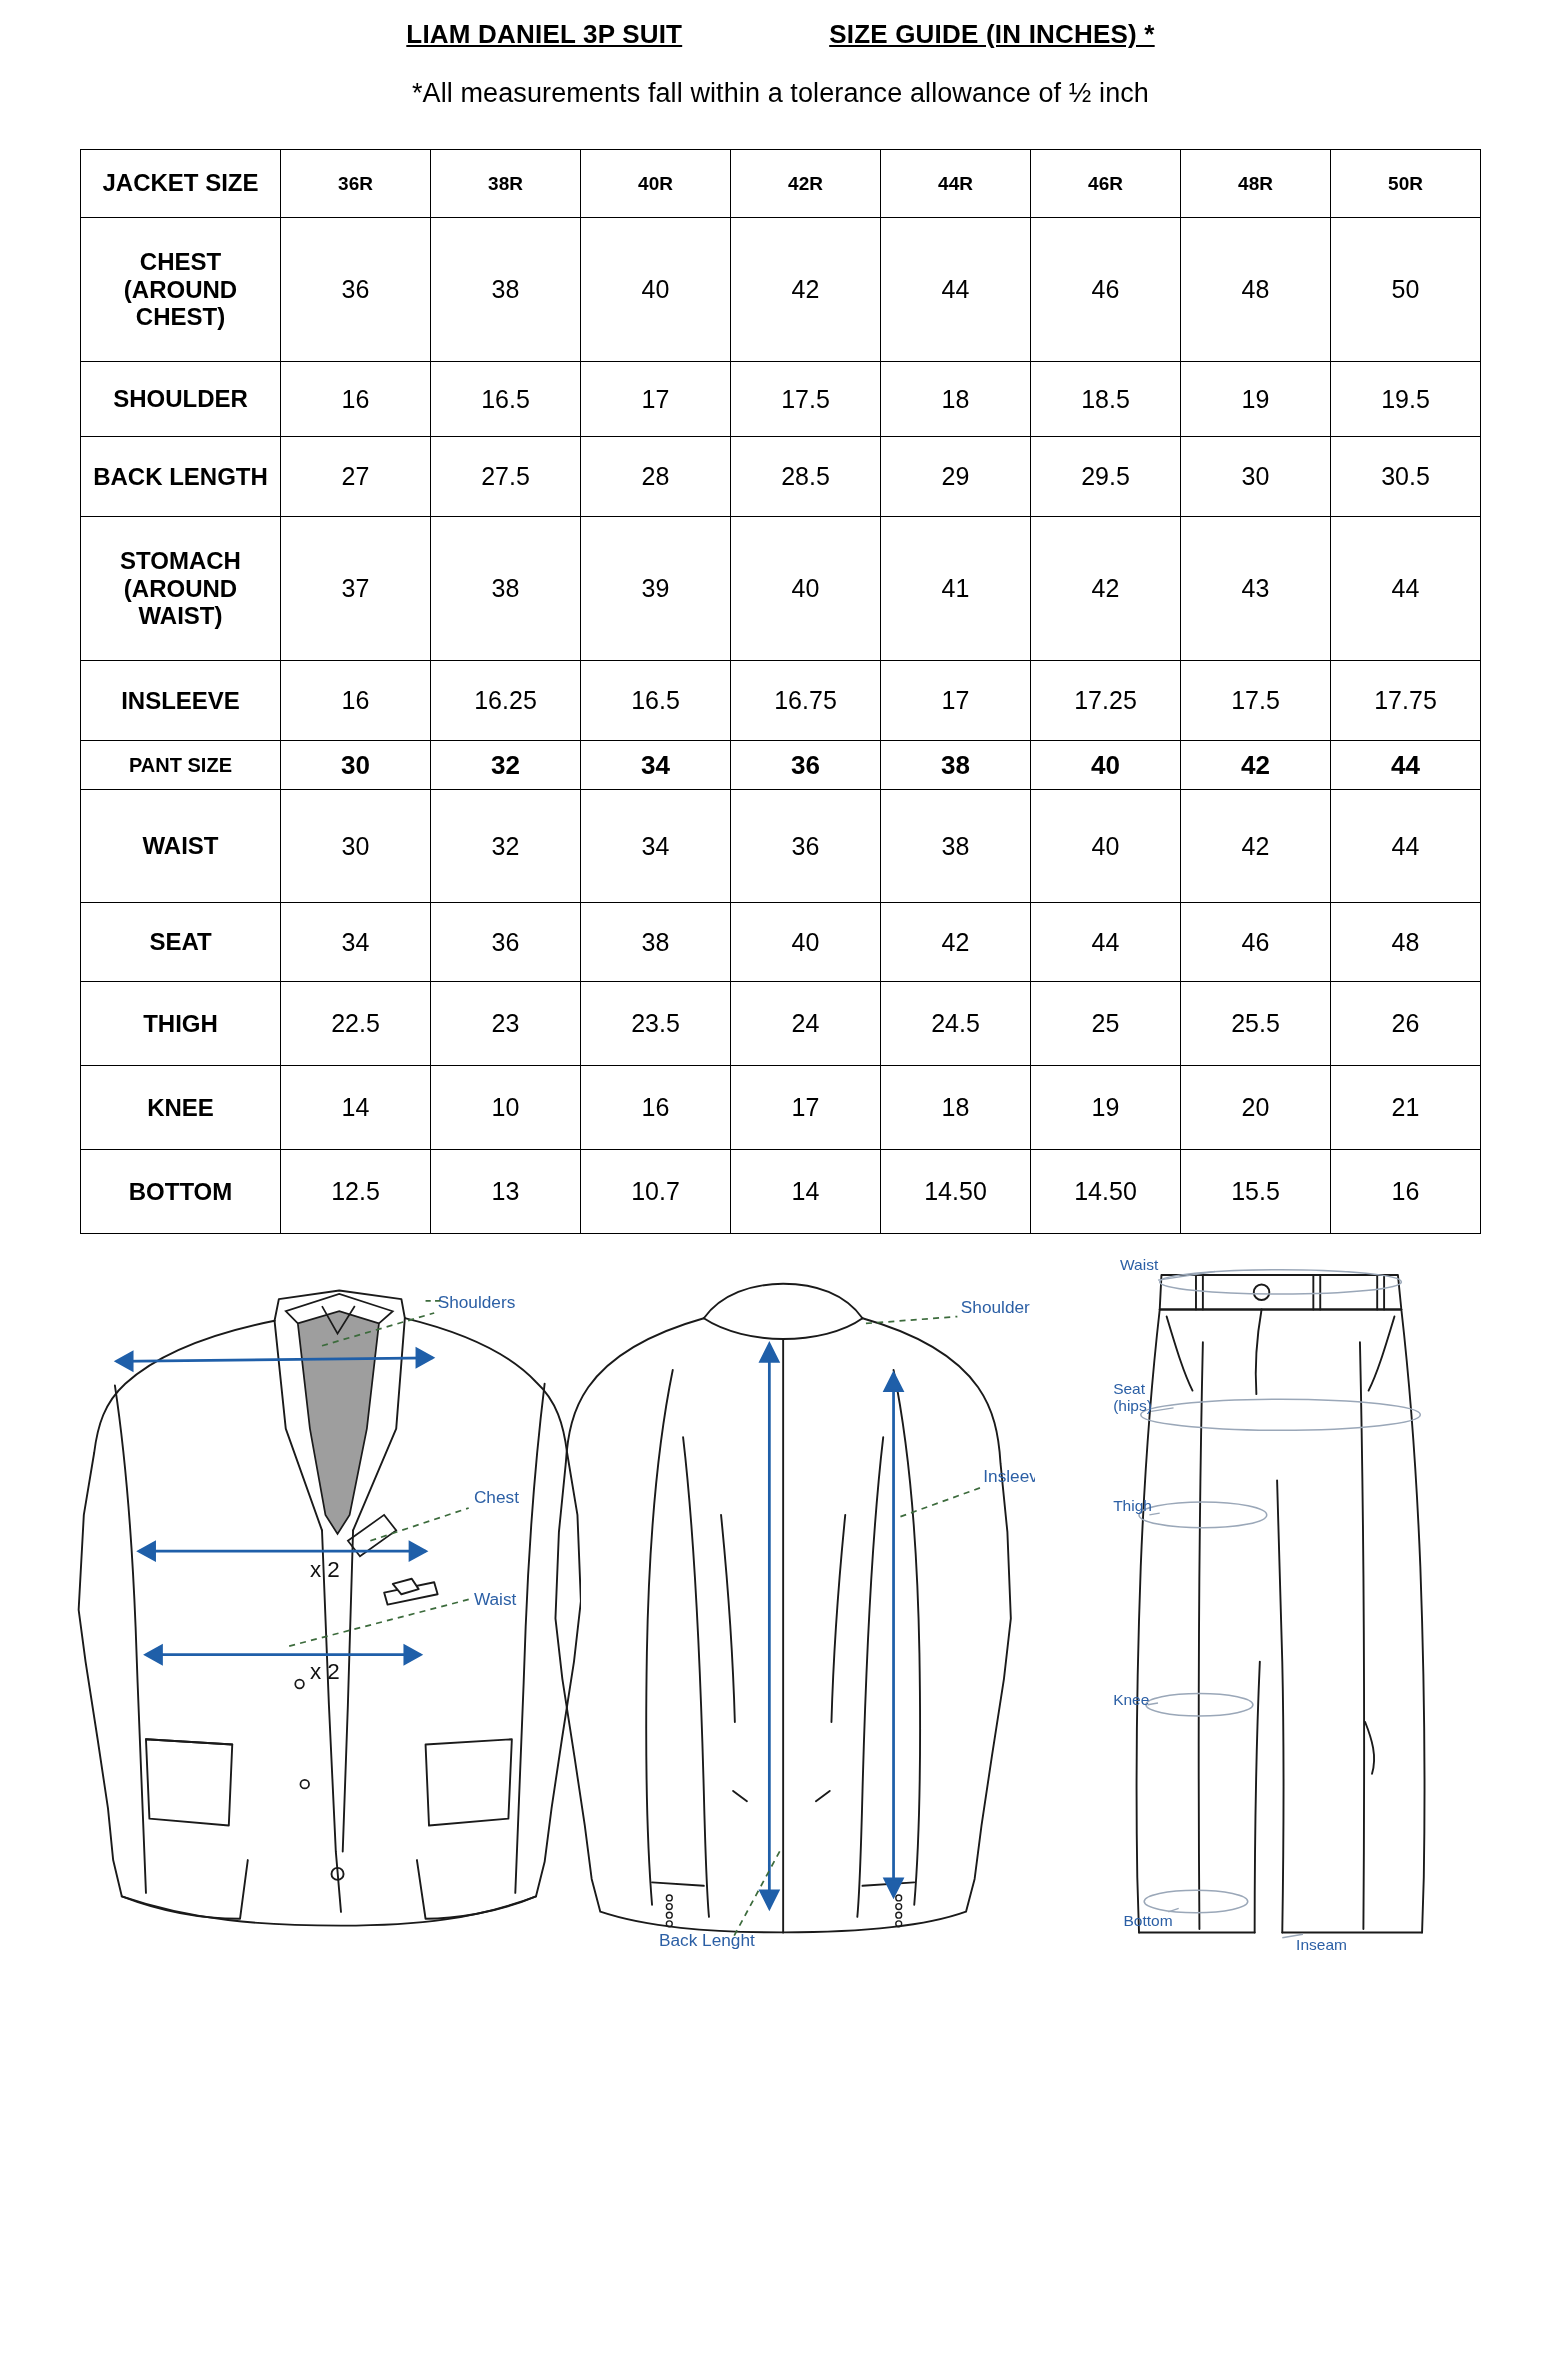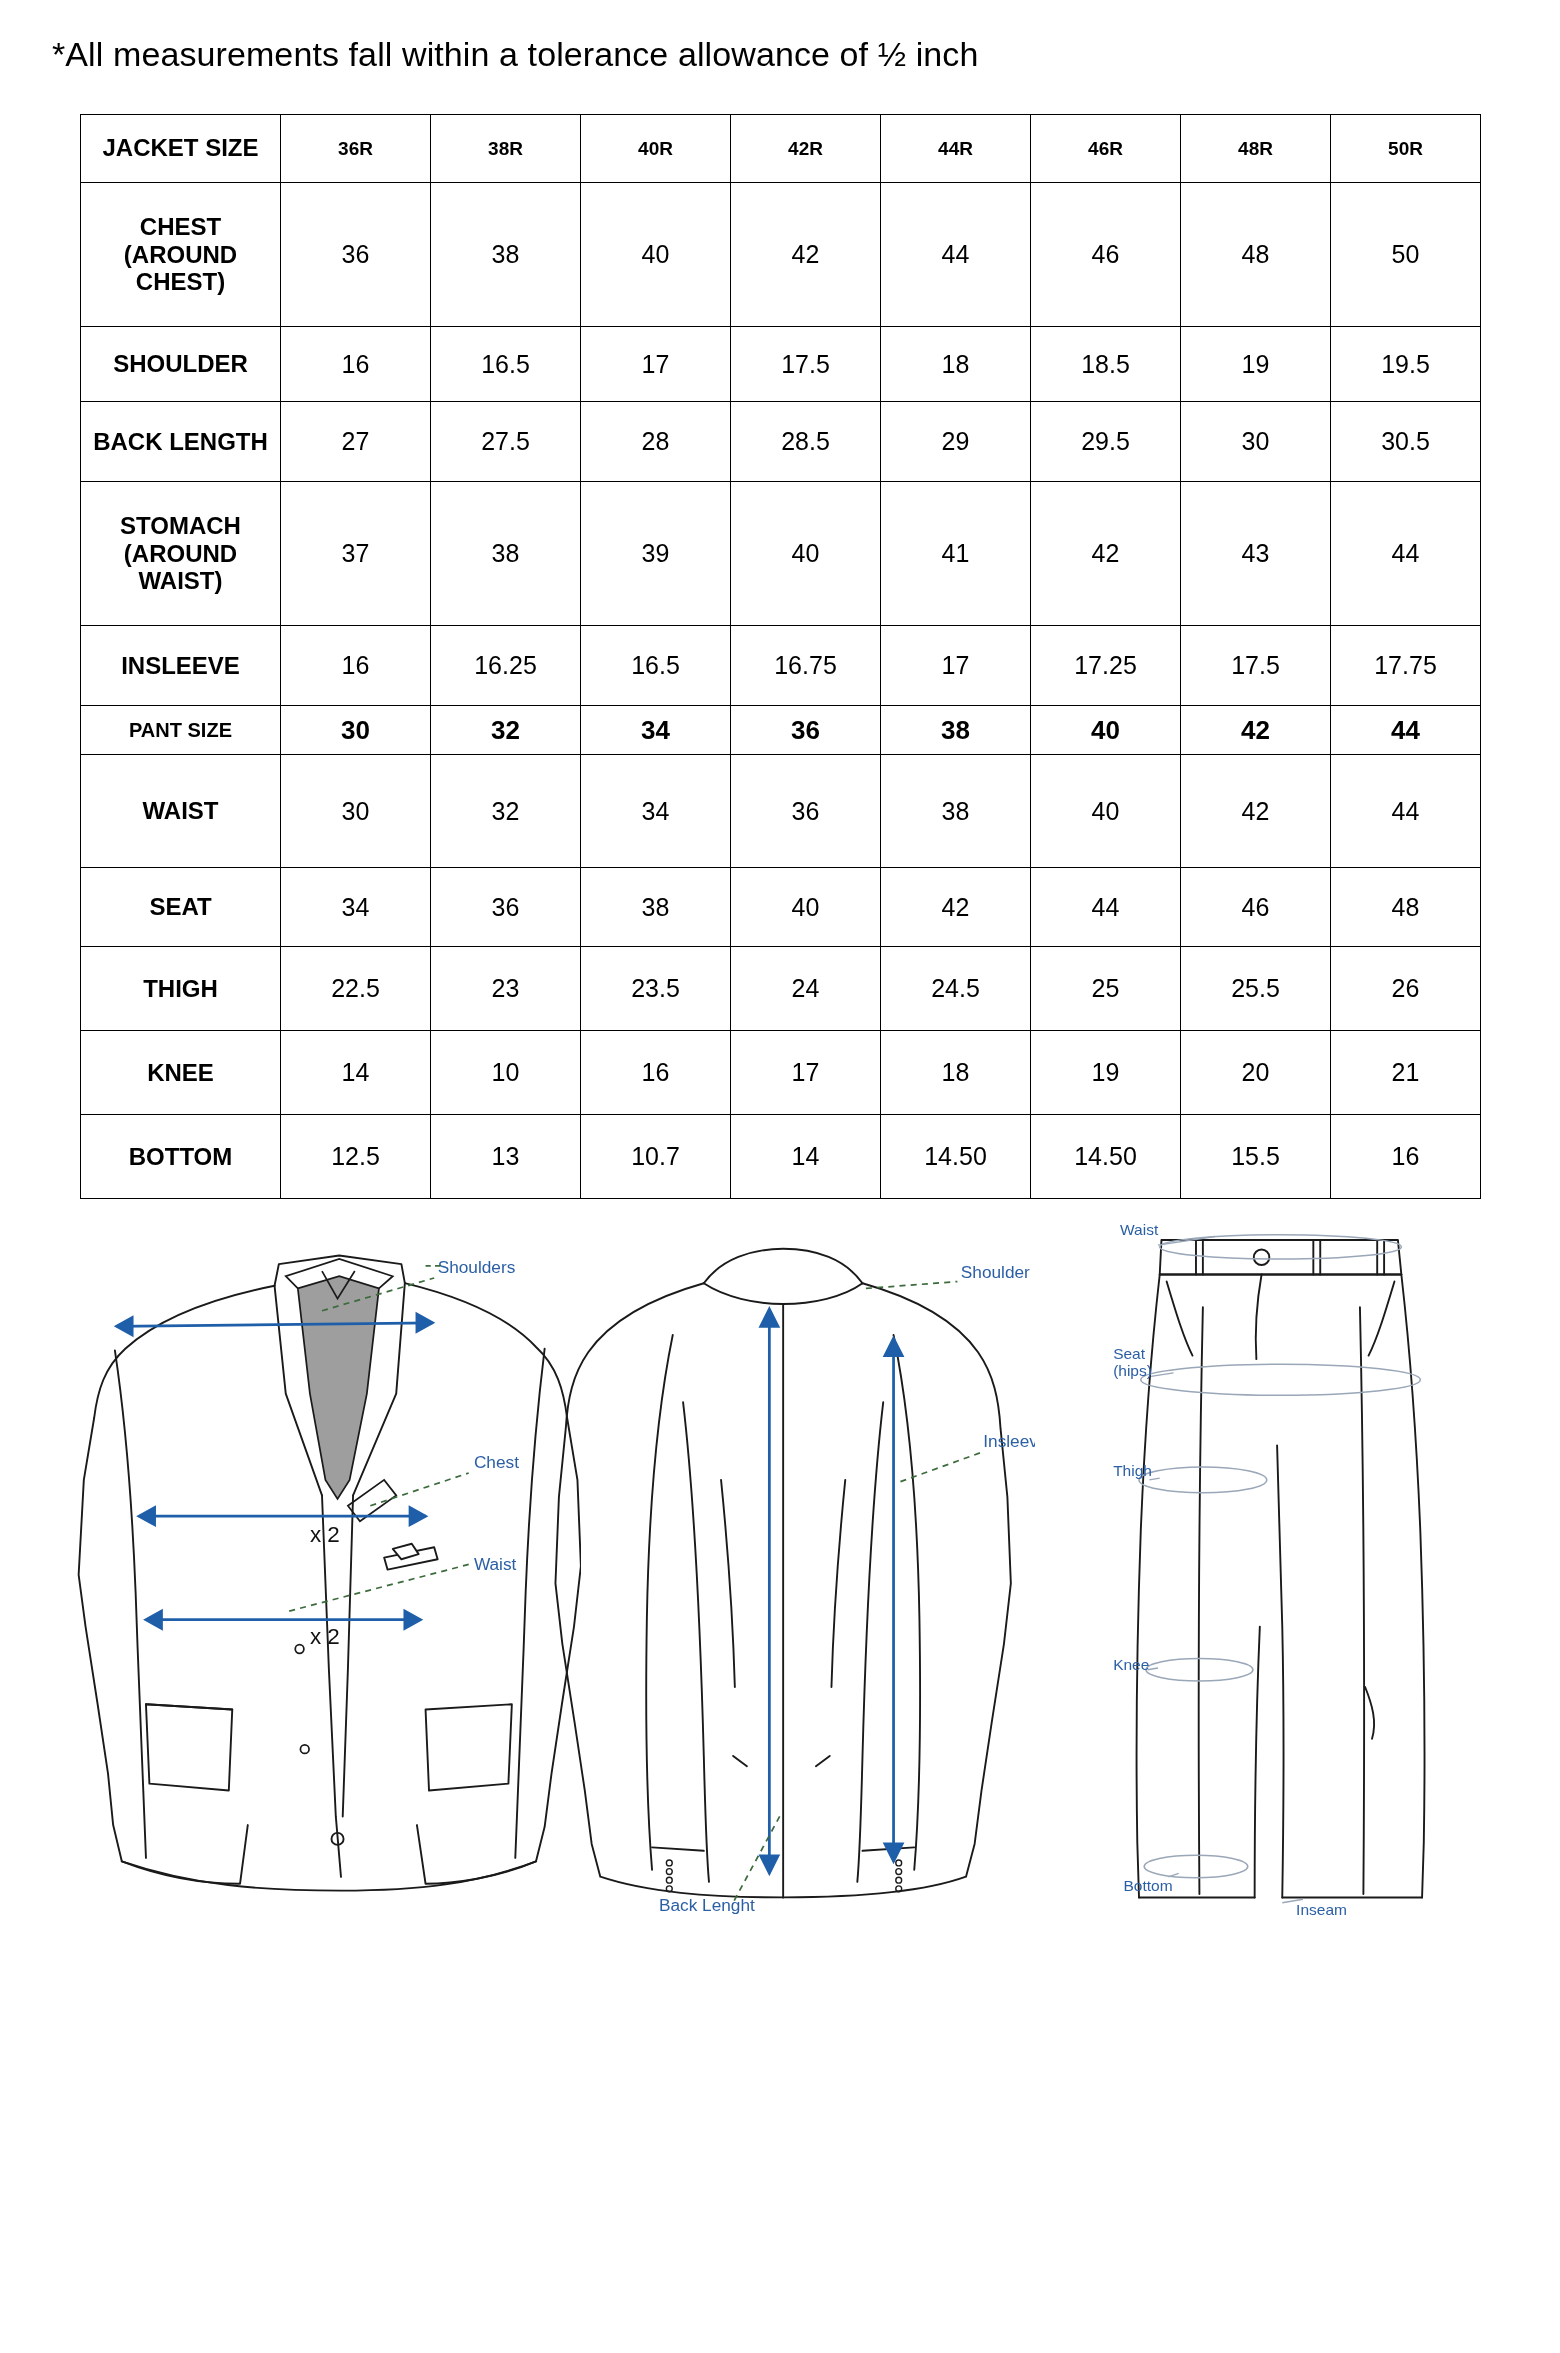--- a/index.html
+++ b/index.html
@@ -32,22 +32,23 @@
     padding-top: 19px;
   }
   .title-main, .title-sub {
     font-weight: bold;
     font-size: 26px;
     text-decoration: underline;
     letter-spacing: 0.2px;
     white-space: nowrap;
   }
   .note {
-    font-size: 34px;
-    margin-top: 35px;
+    text-align: center;
+    font-size: 27px;
+    margin-top: 28px;
     letter-spacing: 0.1px;
   }
 
   
   table {
     border-collapse: collapse;
     table-layout: fixed;
     width: 1399px;
     margin: 0 auto;
   }
@@ -123,20 +124,24 @@
   }
   .fig-front { left: 11px; }
   .fig-back  { left: 500px; }
   .fig-pant  { left: 1061px; }
 </style>
 </head>
 <body>
 
 <div class="page">
 
+  <div class="title-row">
+    <div class="title-main">LIAM DANIEL 3P SUIT</div>
+    <div class="title-sub">SIZE GUIDE (IN INCHES) *</div>
+  </div>
   <div class="note">*All measurements fall within a tolerance allowance of ½ inch</div>
 
   <table class="jacket">
     <colgroup>
       <col class="label-col">
       <col class="data-col">
         <col class="data-col">
         <col class="data-col">
         <col class="data-col">
       <col class="data-col">

